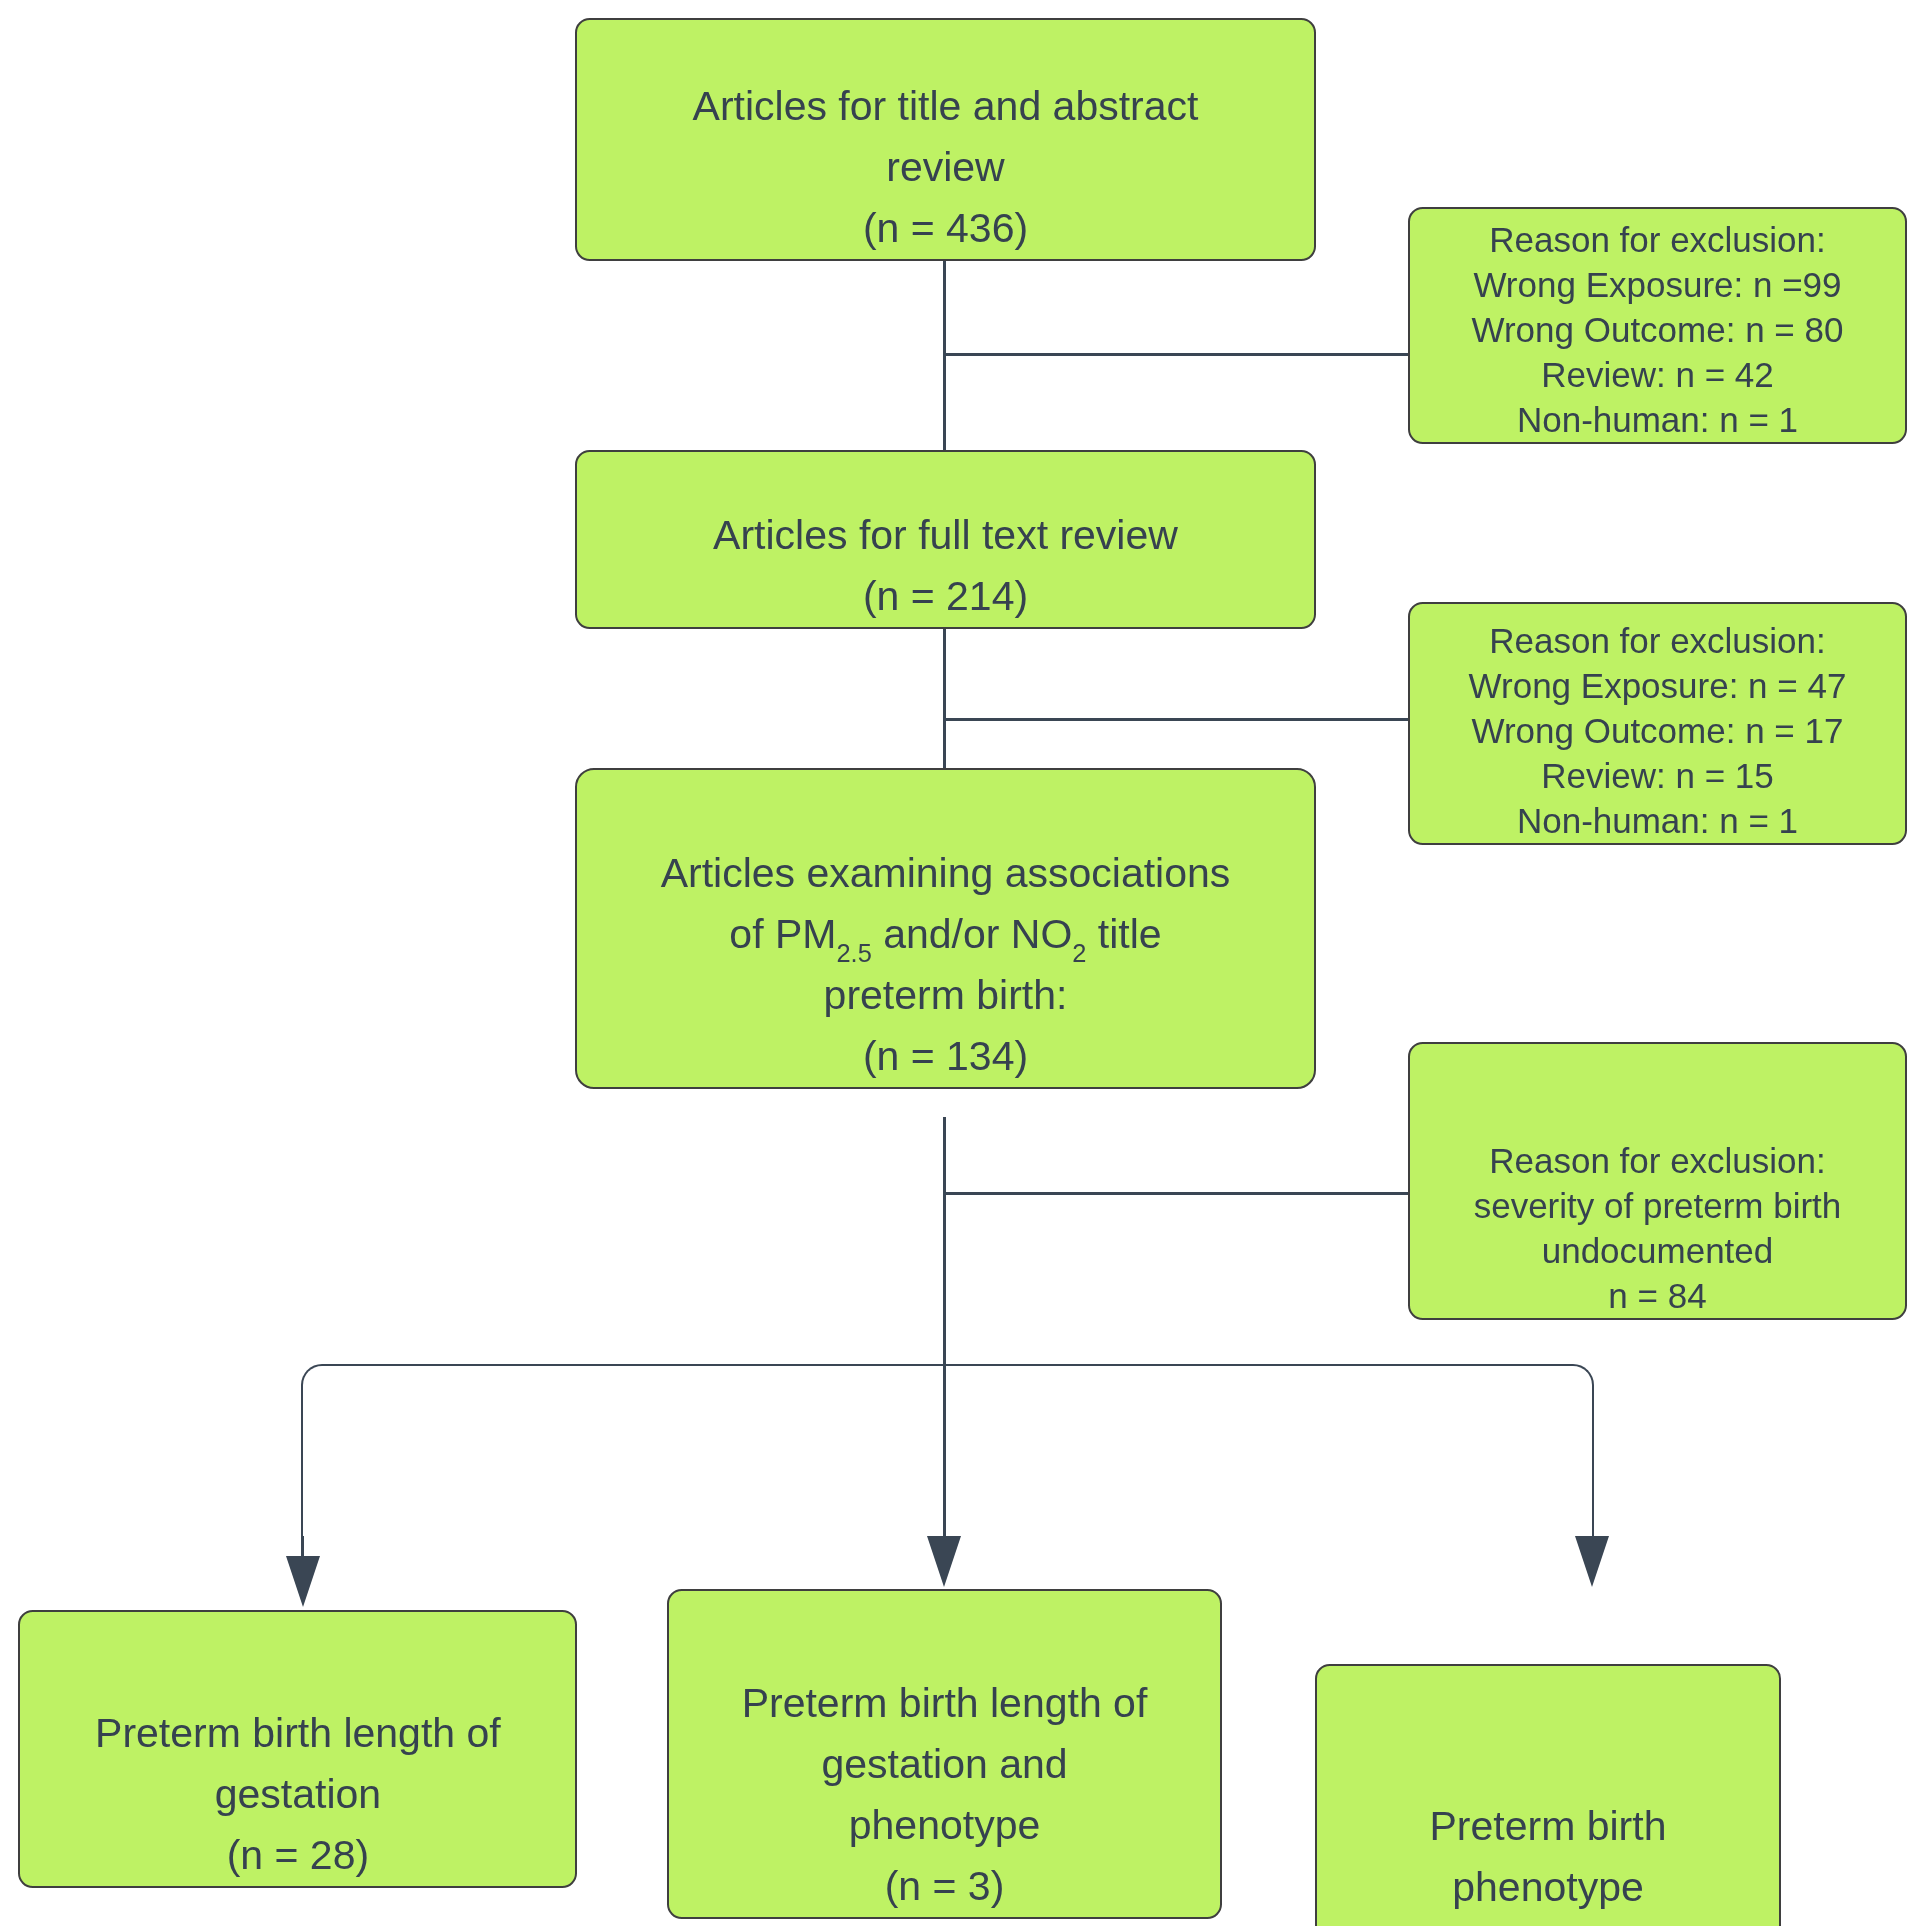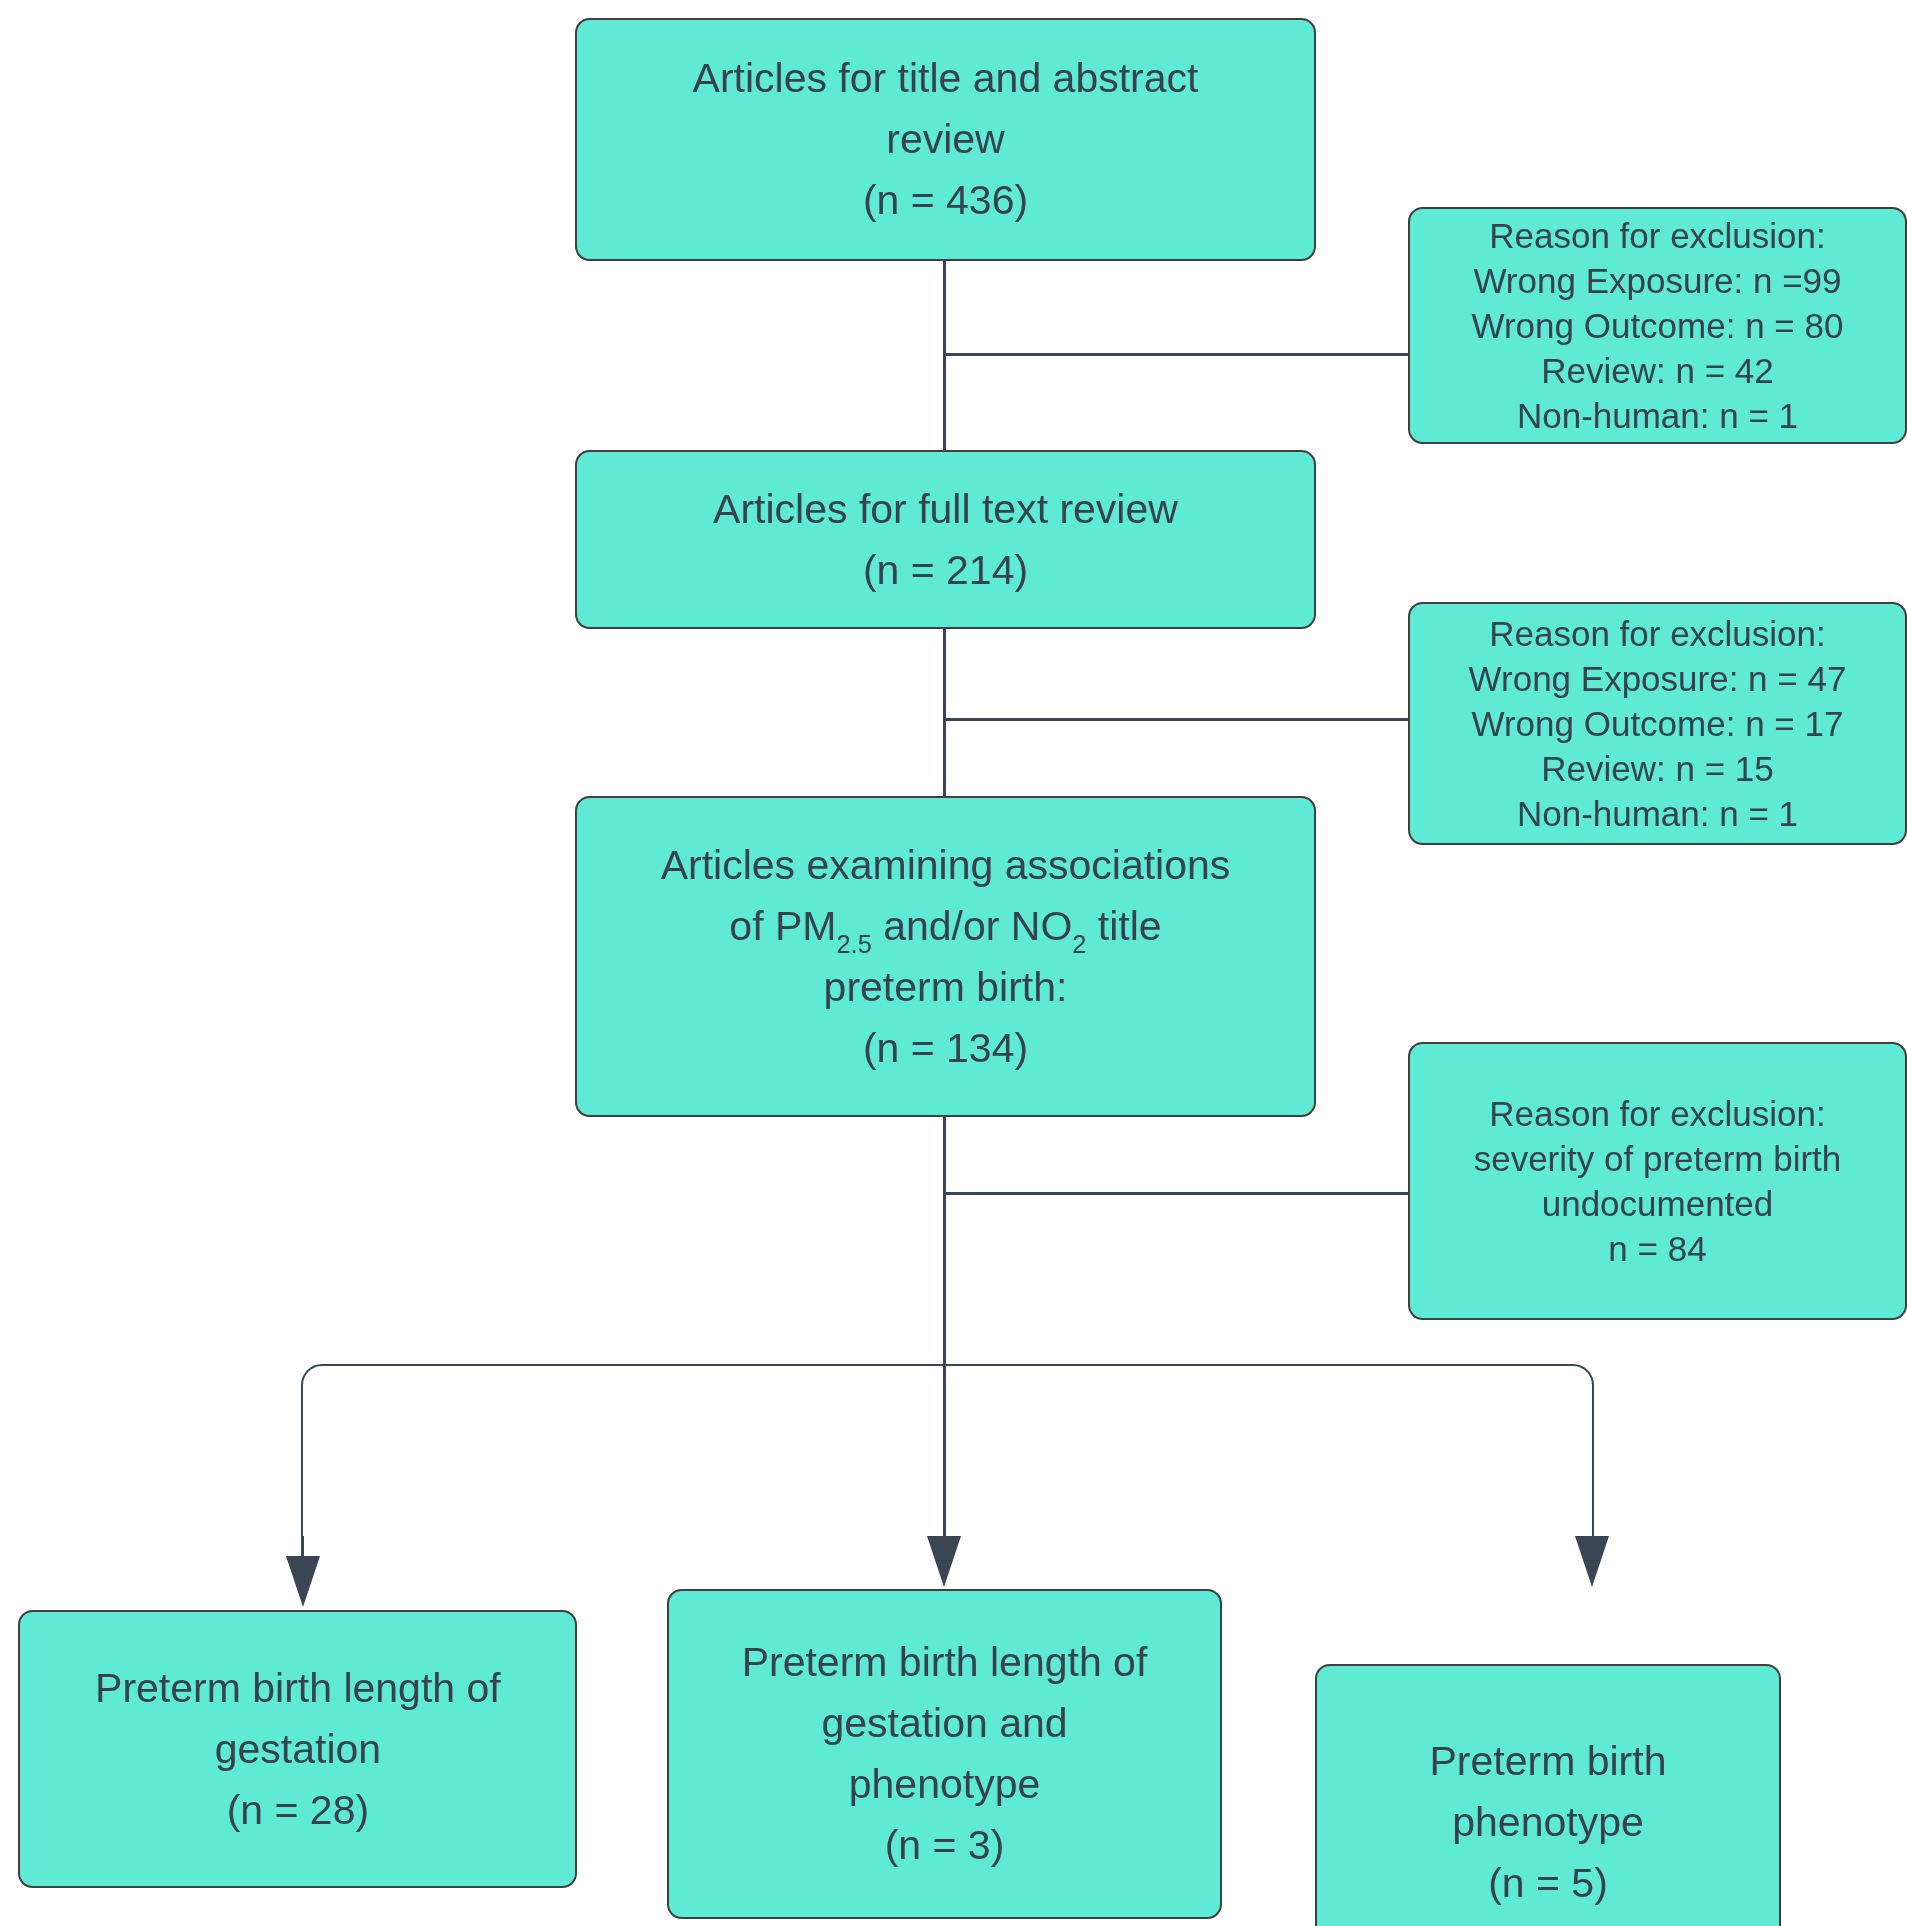--- a/index.html
+++ b/index.html
@@ -12,27 +12,27 @@
     width: 1908px;
     height: 1926px;
     background: #ffffff;
     font-family: "Liberation Sans", sans-serif;
     color: #36424f;
     overflow: hidden;
   }
   .box {
     position: absolute;
     box-sizing: border-box;
-    background: #5eead4;
+    background: #bef264;
     border: 2.1px solid #3f3f3f;
     border-radius: 14.7px;
     display: flex;
     flex-direction: column;
     align-items: center;
-    justify-content: center;
+    justify-content: flex-end;
     text-align: center;
     z-index: 2;
   }
   .box .bl {
     font-size: 41px;
     line-height: 61px;
     white-space: nowrap;
   }
   .box.small .bl {
     font-size: 35px;
@@ -94,21 +94,21 @@
     <div class="bl">Articles for title and abstract</div>
     <div class="bl">review</div>
     <div class="bl">(n = 436)</div>
   </div>
 
   <div class="box" style="left:575px; top:450px; width:741px; height:179px;">
     <div class="bl">Articles for full text review</div>
     <div class="bl">(n = 214)</div>
   </div>
 
-  <div class="box" style="left:575px; top:796px; width:741px; height:321px;">
+  <div class="box" style="left:575px; top:768px; width:741px; height:321px;border-radius:19px;">
     <div class="bl">Articles examining associations</div>
     <div class="bl"><span>of PM</span><sub class="chem">2.5</sub><span> and/or NO</span><sub class="chem">2</sub><span> title</span></div>
     <div class="bl">preterm birth:</div>
     <div class="bl">(n = 134)</div>
   </div>
 
   <div class="box small" style="left:1408px; top:207px; width:499px; height:237px;">
     <div class="bl">Reason for exclusion:</div>
     <div class="bl">Wrong Exposure: n =99</div>
     <div class="bl">Wrong Outcome: n = 80</div>

